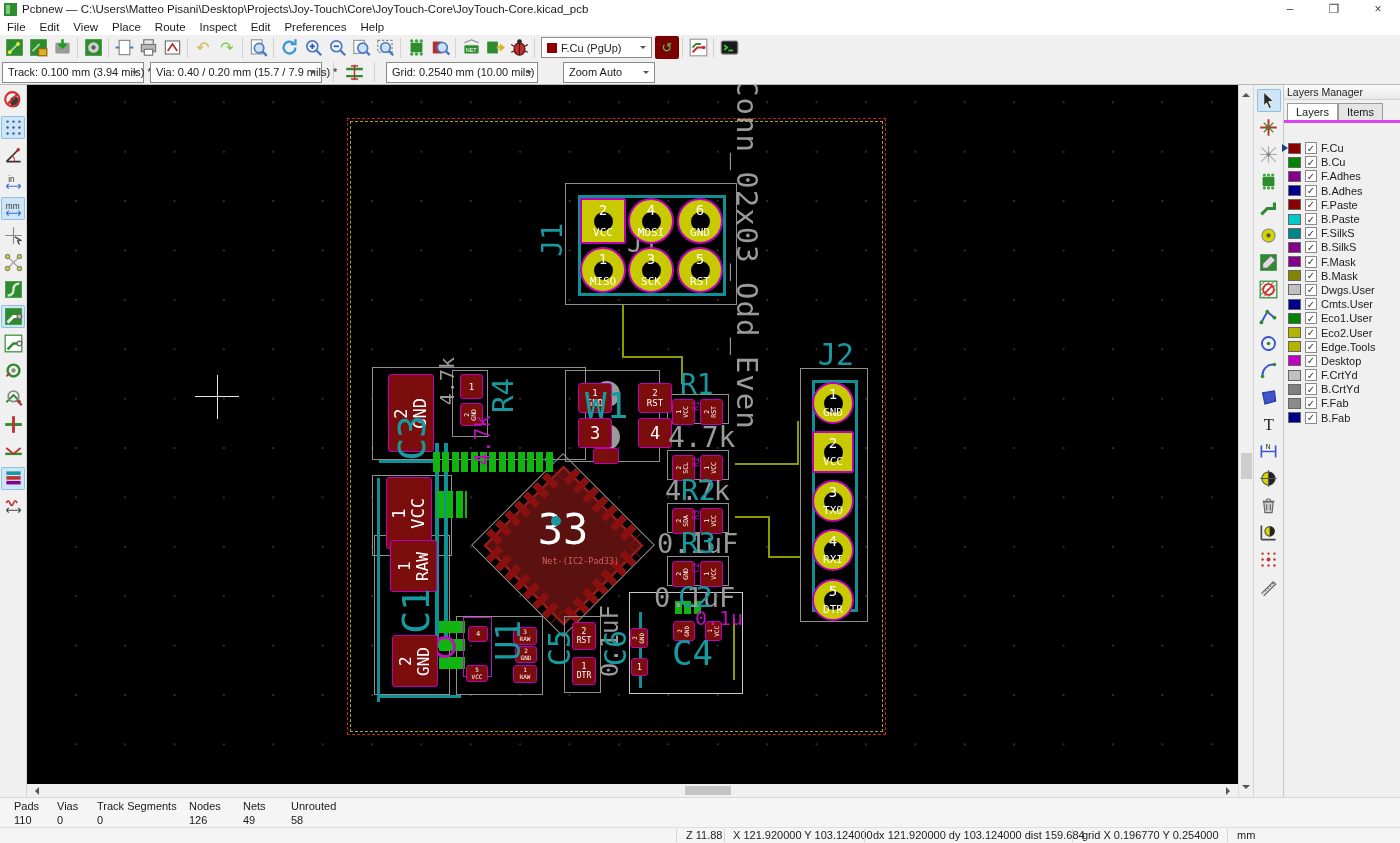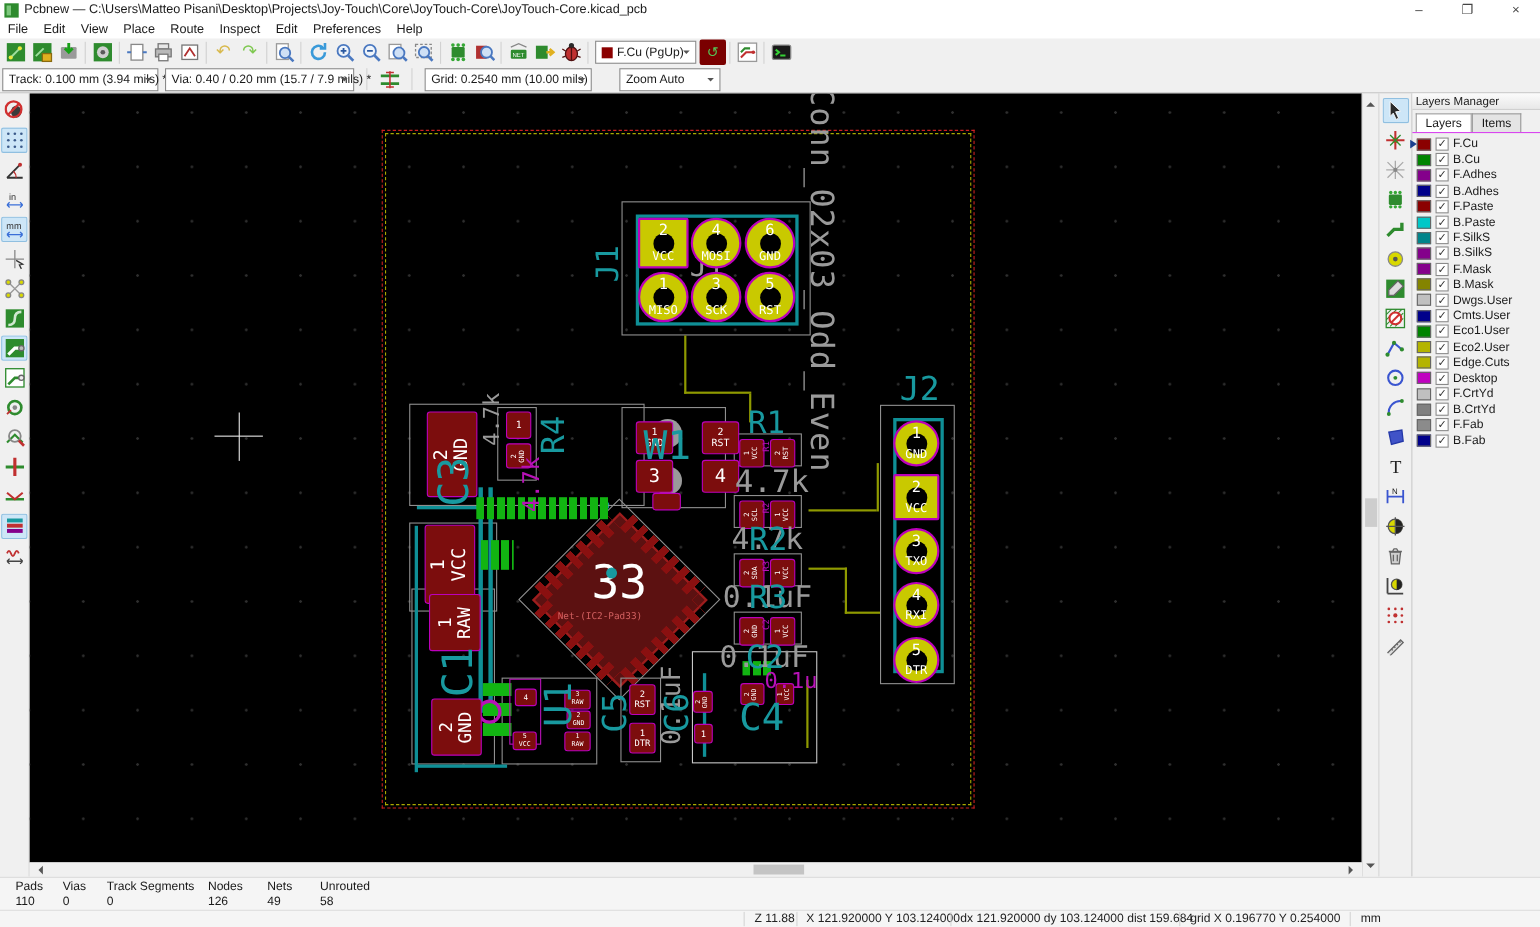--- a/index.html
+++ b/index.html
@@ -27,21 +27,21 @@
   
   .lefttb{position:absolute;left:0;top:85px;width:27px;bottom:46px;background:#f0f0f0;border-right:1px solid #d5d5d5;display:flex;flex-direction:column;align-items:center;padding-top:2px}
   .lefttb .ico,.righttb .ico{margin:2px 0}
   .righttb{position:absolute;left:1253px;top:85px;width:30px;bottom:46px;background:#f0f0f0;border-left:1px solid #d5d5d5;display:flex;flex-direction:column;align-items:center;padding-top:2px}
   
   .layerspanel{position:absolute;left:1283px;top:85px;width:117px;bottom:46px;background:#f0f0f0;border-left:1px solid #c9c9c9;font-size:11px}
   .lp-title{height:15px;padding:1px 3px;font-size:10.5px;color:#222;background:linear-gradient(#fbfbfb,#e8e8e8);border-bottom:1px solid #d0d0d0}
   .lp-tabs{display:flex;margin:3px 0 0 3px}
   .lp-tab{padding:2px 8px;border:1px solid #9a9a9a;border-bottom:none;background:#e4e4e4;font-size:11px}
   .lp-tab.active{background:#fff}
-  .lp-list{border-top:1px solid #d946ef;padding-top:3px}
+  .lp-list{border-top:3px solid #d946ef;padding-top:18px}
   .lrow{display:flex;align-items:center;height:14.2px;padding-left:4px;position:relative}
   .lsw{width:13px;height:11px;border:1px solid #666;flex:0 0 auto}
   .cb{width:12px;height:12px;background:#fff;border:1px solid #8a8a8a;margin:0 4px;display:flex;align-items:center;justify-content:center;font-size:10px;color:#333;flex:0 0 auto}
   .cb::after{content:"✓"}
   .lsel{position:absolute;left:-2px;top:3px;width:0;height:0;border:4px solid transparent;border-left:6px solid #1b3f8f}
   
   .canvas{position:absolute;left:27px;top:85px;width:1211px;height:699px;background:#000;overflow:hidden;background-image:radial-gradient(circle,#2e2e2e 1px,transparent 1.4px);background-size:49.4px 49.4px;background-position:24px 42px;font-family:"DejaVu Sans Mono",monospace}
   .abs{position:absolute}
   .ctext{position:absolute;white-space:nowrap;line-height:1}
   .tsilk{color:#18999f}
@@ -239,21 +239,21 @@
         </svg>
       </span>
     <span class="ico">
         <svg viewBox="0 0 16 16">
           <ellipse cx="8" cy="9.2" rx="4.6" ry="5.2" fill="#c03030" stroke="#501010"></ellipse>
           <circle cx="8" cy="3" r="2" fill="#2a2a2a"></circle>
           <path d="M8 4 v10 M3.5 7 L1 5.5 M12.5 7 L15 5.5 M3.5 11 L1 12 M12.5 11 L15 12" stroke="#501010" stroke-width="1"></path>
         </svg>
       </span>
     <span class="tsep"></span>
-    <div class="combo" style="width:92px">
+    <div class="combo" style="width:111px">
       <span class="swatch"></span>
       <span>F.Cu (PgUp)</span>
       <span class="arr"></span>
     </div>
     <span class="ico" style="background:#7a0000;border-radius:2px">
         <span style="color:#56c556;font-size:13px">↺</span>
       </span>
     <span class="tsep"></span>
     <span class="ico">
         <svg viewBox="0 0 16 16">
@@ -505,21 +505,21 @@
     <div class="trace-y" style="left:706px;top:533px;width:2px;height:62px"></div>
 
     <div class="abs" style="left:471px;top:395px;width:130px;height:130px;transform:rotate(45deg);border:1px solid #909090"></div>
     <div class="chipbody" style="left:480px;top:404px;width:113px;height:113px">
       <div class="cps" style="top:-9px;left:8px;right:8px;height:17px"></div>
       <div class="cps" style="bottom:-9px;left:8px;right:8px;height:17px"></div>
       <div class="cpsv" style="left:-9px;top:8px;bottom:8px;width:17px"></div>
       <div class="cpsv" style="right:-9px;top:8px;bottom:8px;width:17px"></div>
     </div>
     <div class="ctext" style="left:505px;top:424px;width:62px;text-align:center;font-size:42px;color:#fff">33</div>
-    <div class="ctext" style="left:480px;top:472px;width:112px;text-align:left;font-size:8.5px;color:#d26060">Net-(IC2-Pad33)</div>
+    <div class="ctext" style="left:480px;top:472px;width:112px;text-align:right;font-size:8.5px;color:#d26060">Net-(IC2-Pad33)</div>
     <div class="tdot" style="left:524px;top:431px;width:10px;height:10px"></div>
     <div class="tdot" style="left:518px;top:370px;width:9px;height:9px"></div>
 
     <div class="court" style="left:345px;top:282px;width:214px;height:93px"></div>
     <div class="court" style="left:345px;top:390px;width:80px;height:81px"></div>
     <div class="court" style="left:347px;top:450px;width:76px;height:160px"></div>
     <div class="court" style="left:425px;top:285px;width:36px;height:67px"></div>
     <div class="court" style="left:538px;top:285px;width:95px;height:92px"></div>
     <div class="court" style="left:640px;top:309px;width:62px;height:30px"></div>
     <div class="court" style="left:640px;top:365px;width:62px;height:30px"></div>
@@ -971,21 +971,21 @@
           <span>Eco1.User</span>
         </div>
       <div class="lrow">
           <span class="lsw" style="background-color: rgb(180, 180, 0);"></span>
           <span class="cb"></span>
           <span>Eco2.User</span>
         </div>
       <div class="lrow">
           <span class="lsw" style="background-color: rgb(180, 180, 0);"></span>
           <span class="cb"></span>
-          <span>Edge.Cuts</span>
+          <span>Edge.Tools</span>
         </div>
       <div class="lrow">
           <span class="lsw" style="background-color: rgb(192, 0, 192);"></span>
           <span class="cb"></span>
           <span>Desktop</span>
         </div>
       <div class="lrow">
           <span class="lsw" style="background-color: rgb(192, 192, 192);"></span>
           <span class="cb"></span>
           <span>F.CrtYd</span>

